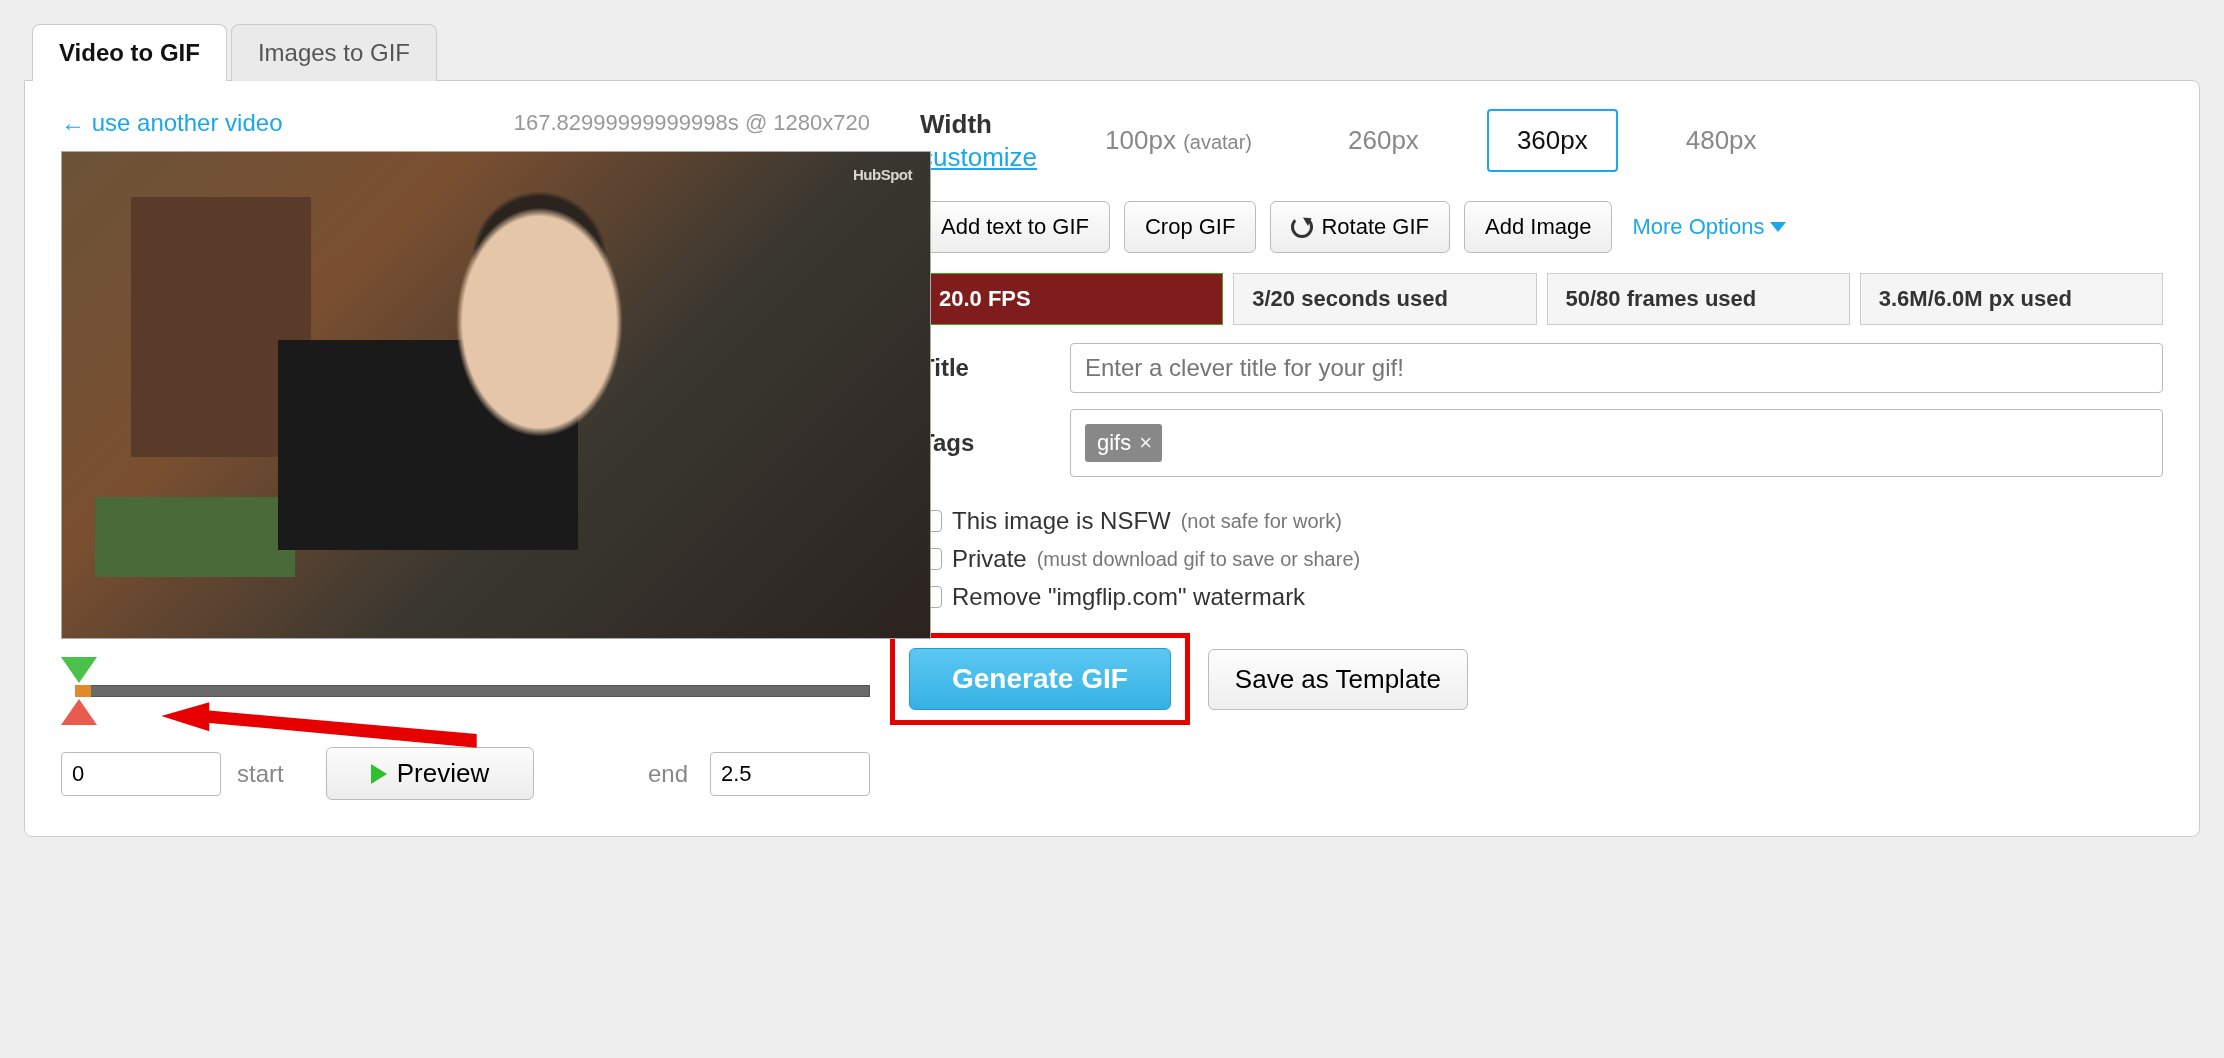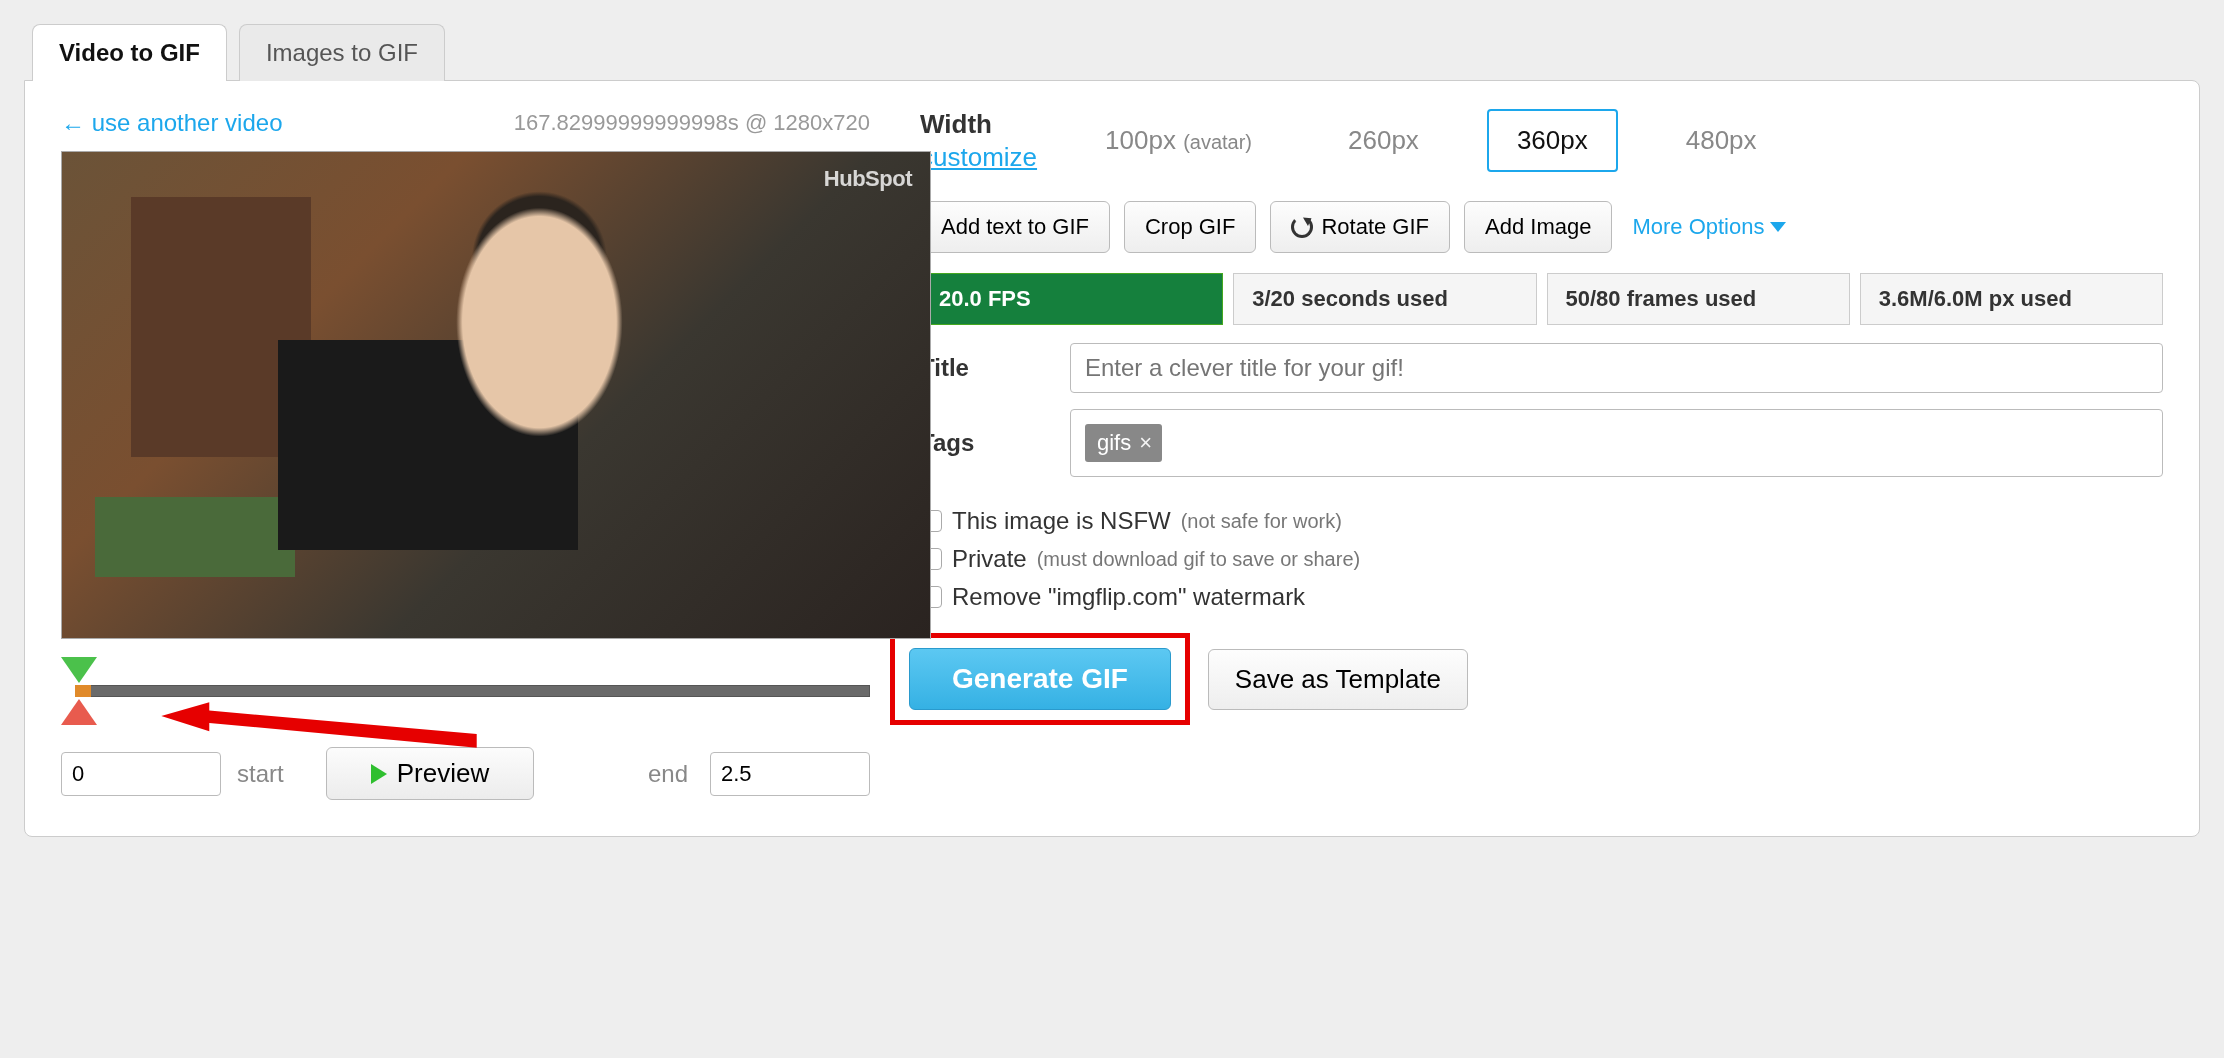--- a/index.html
+++ b/index.html
@@ -1,35 +1,35 @@
 <!DOCTYPE html>
 <html><head>
 <meta charset="utf-8">
 <style>
 * { box-sizing: border-box; margin: 0; padding: 0; }
 body { font-family: Arial, Helvetica, sans-serif; background: #eeeeee; color: #333; font-size: 20px; }
 .wrapper { max-width: 2224px; padding: 24px; }
-.tabs { display: flex; gap: 12px; margin-left: 8px; }
+.tabs { display: flex; gap: 4px; margin-left: 8px; }
 .tab { padding: 14px 26px; border: 1px solid #ccc; background: #eaeaea; border-radius: 8px 8px 0 0; font-size: 24px; color: #555; cursor: pointer; border-bottom: none; }
 .tab.active { background: #fff; color: #111; font-weight: 600; position: relative; z-index: 2; }
 .panel { background: #fff; border: 1px solid #ccc; border-radius: 0 8px 8px 8px; padding: 28px 36px 36px 36px; margin-top: -1px; }
 .top-row { display: flex; justify-content: space-between; align-items: center; margin-bottom: 14px; }
 .link { color: #1ca7ec; text-decoration: none; font-size: 24px; }
 .meta { color: #999; font-size: 22px; }
 .columns { display: flex; gap: 50px; }
 .left { width: 809px; }
 .right { flex: 1; }
 .video-area { width: 870px; height: 488px; background: linear-gradient(135deg,#6b5338 0%, #7a4f30 30%, #3a3730 60%, #2a2320 100%); position: relative; border: 1px solid #aaa; overflow: hidden; }
 .video-area::before { content: ""; position: absolute; inset: 0; background:
   radial-gradient(ellipse 160px 220px at 55% 35%, #e6c6a8 0%, #e6c6a8 48%, transparent 52%),
   radial-gradient(ellipse 130px 130px at 55% 22%, #2b241e 0%, #2b241e 48%, transparent 52%),
   linear-gradient(#1a1a1a,#1a1a1a) 38% 68%/300px 210px no-repeat,
   linear-gradient(#5a3a28,#5a3a28) 10% 20%/180px 260px no-repeat,
   linear-gradient(#4a6a3a,#4a6a3a) 5% 85%/200px 80px no-repeat; }
-.watermark { position: absolute; top: 14px; right: 18px; color: rgba(255,255,255,0.8); font-size: 22px; font-weight: 600; letter-spacing: -0.5px; }
+.watermark { position: absolute; top: 14px; right: 18px; color: rgba(255,255,255,0.8); font-size: 15px; font-weight: 600; letter-spacing: -0.5px; }
 .slider-wrap { position: relative; height: 90px; margin-top: 10px; }
 .slider-track { position: absolute; top: 36px; left: 14px; right: 0; height: 12px; background: #6a6a6a; border: 1px solid #555; }
 .slider-seg { position: absolute; top: 36px; left: 14px; width: 16px; height: 12px; background: #e08a2a; }
 .marker-top { position: absolute; top: 8px; left: 0; width: 0; height: 0; border-left: 18px solid transparent; border-right: 18px solid transparent; border-top: 26px solid #4bc14b; }
 .marker-bottom { position: absolute; top: 50px; left: 0; width: 0; height: 0; border-left: 18px solid transparent; border-right: 18px solid transparent; border-bottom: 26px solid #e85b4e; }
 .arrow { position: absolute; top: 52px; left: 28px; width: 460px; height: 48px; }
 .se-row { display: flex; align-items: center; gap: 16px; margin-top: 8px; }
 .num-input { width: 160px; height: 44px; border: 1px solid #bbb; border-radius: 4px; padding: 0 10px; font-size: 22px; }
 .label-sm { color: #888; font-size: 24px; margin-right: 26px; }
 .preview-btn { display: inline-flex; align-items: center; gap: 10px; padding: 10px 44px; border: 1px solid #bbb; background: linear-gradient(#fcfcfc,#ececec); border-radius: 6px; font-size: 26px; cursor: pointer; }
@@ -41,21 +41,21 @@
 .w-opts { display: flex; gap: 40px; align-items: center; flex: 1; }
 .w-opt { color: #888; font-size: 26px; padding: 14px 28px; cursor: pointer; }
 .w-opt .sm { font-size: 20px; }
 .w-opt.selected { color: #111; border: 2px solid #1ca7ec; border-radius: 4px; }
 .btn-row { display: flex; gap: 14px; margin-bottom: 20px; align-items: center; flex-wrap: wrap; }
 .btn { padding: 12px 20px; border: 1px solid #bbb; background: linear-gradient(#fdfdfd,#eee); border-radius: 6px; font-size: 22px; cursor: pointer; display: inline-flex; align-items: center; gap: 8px; }
 .more-opt { color: #1ca7ec; font-size: 22px; display: inline-flex; align-items: center; gap: 6px; cursor: pointer; margin-left: 6px; }
 .tri-down { width: 0; height: 0; border-left: 8px solid transparent; border-right: 8px solid transparent; border-top: 10px solid #1ca7ec; }
 .stats-row { display: flex; gap: 10px; margin-bottom: 18px; }
 .stat { flex: 1; border: 1px solid #ccc; padding: 12px 18px; font-size: 22px; font-weight: 700; color: #333; background: #f5f5f5; }
-.stat.green { background: #15803d; color: #fff; border-color: #45a820; }
+.stat.green { background: #7f1d1d; color: #fff; border-color: #45a820; }
 .limits-text { font-size: 22px; margin-bottom: 26px; }
 .field-row { display: flex; align-items: center; margin-bottom: 16px; gap: 30px; }
 .field-lbl { width: 120px; font-weight: 700; font-size: 24px; }
 .text-input { flex: 1; height: 50px; border: 1px solid #bbb; border-radius: 4px; padding: 0 14px; font-size: 24px; }
 .tags-box { flex: 1; min-height: 50px; border: 1px solid #bbb; border-radius: 4px; padding: 14px; display: flex; gap: 6px; }
 .tag { background: #888; color: #fff; padding: 6px 10px 6px 12px; border-radius: 3px; font-size: 22px; display: inline-flex; align-items: center; gap: 8px; }
 .tag-x { opacity: 0.9; cursor: pointer; }
 .check-row { display: flex; align-items: center; gap: 10px; margin-bottom: 10px; font-size: 24px; }
 .check-row .p { color: #777; font-size: 20px; }
 .checkbox { width: 22px; height: 22px; border: 1px solid #aaa; border-radius: 4px; background: #fff; cursor: pointer; }

